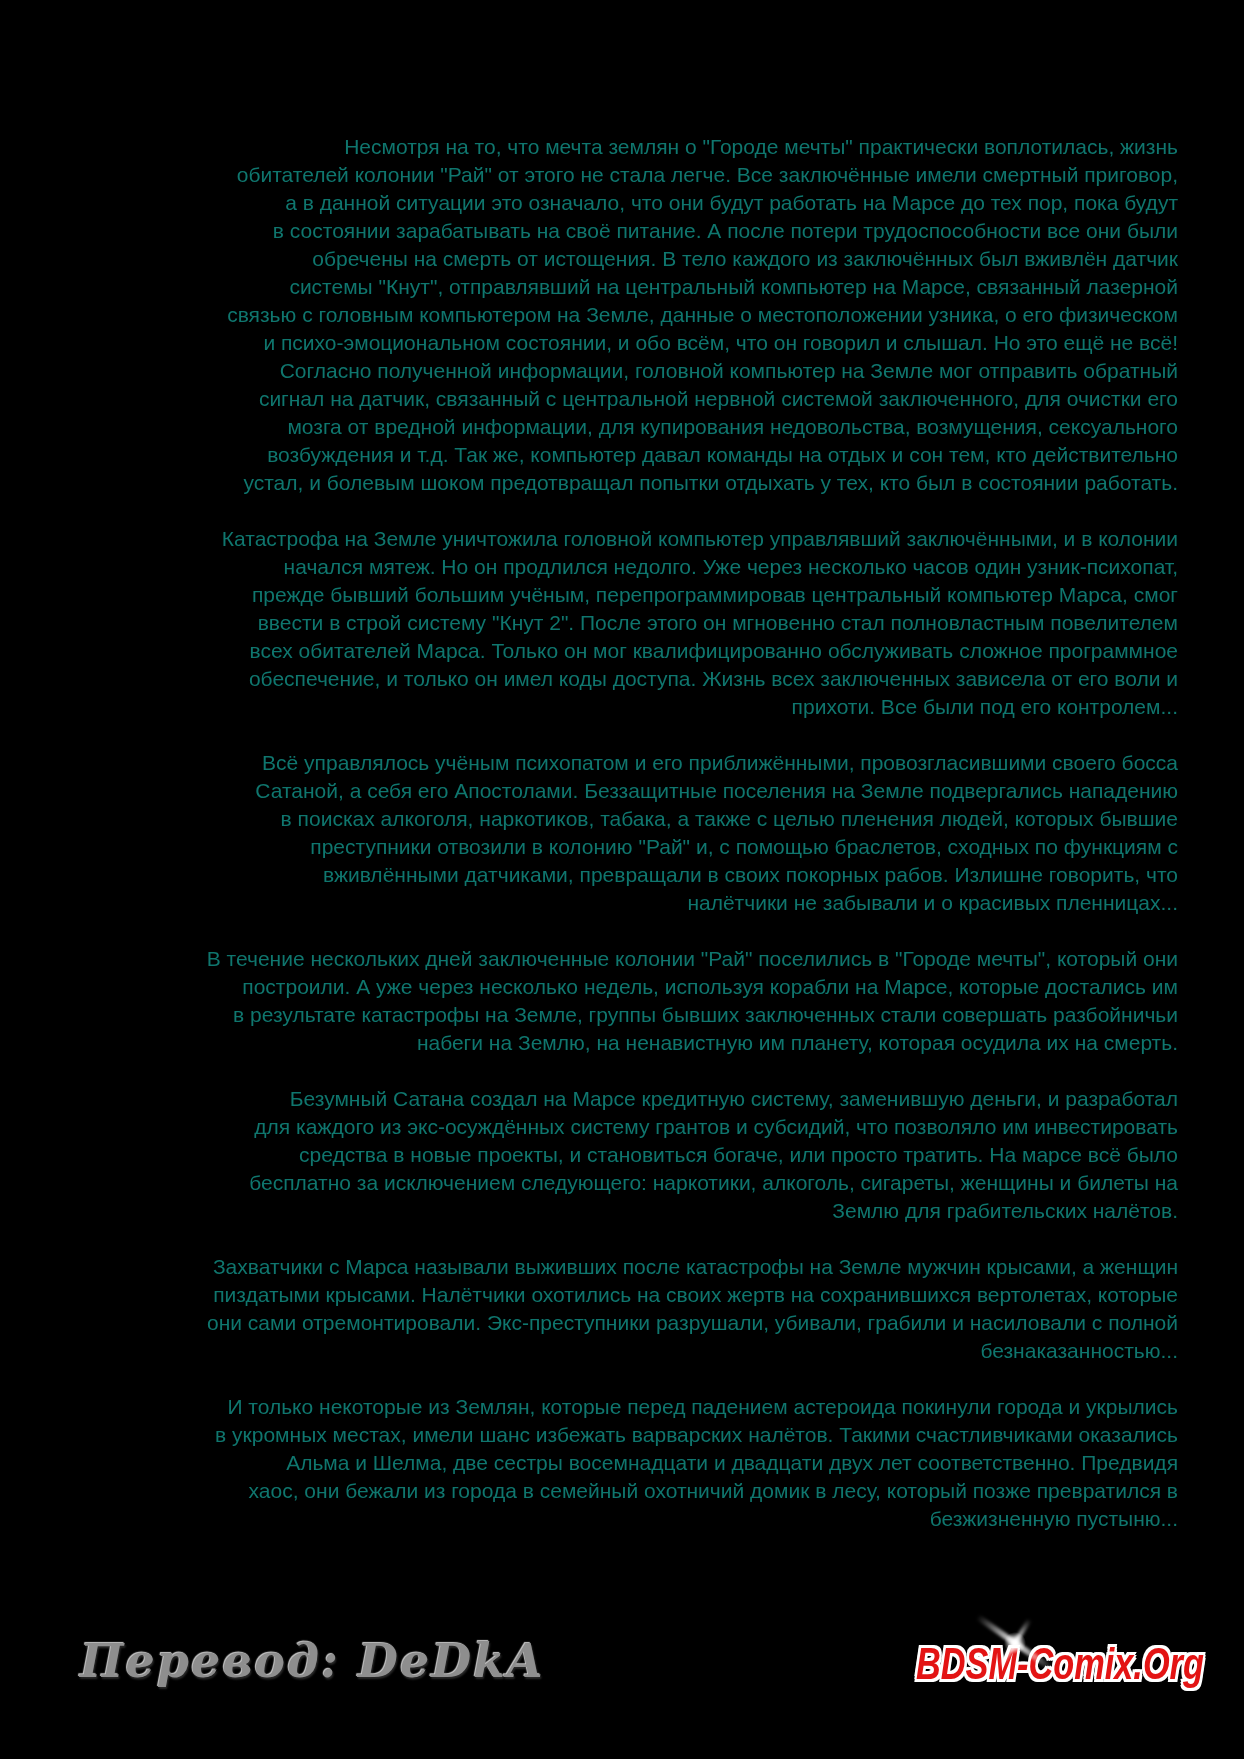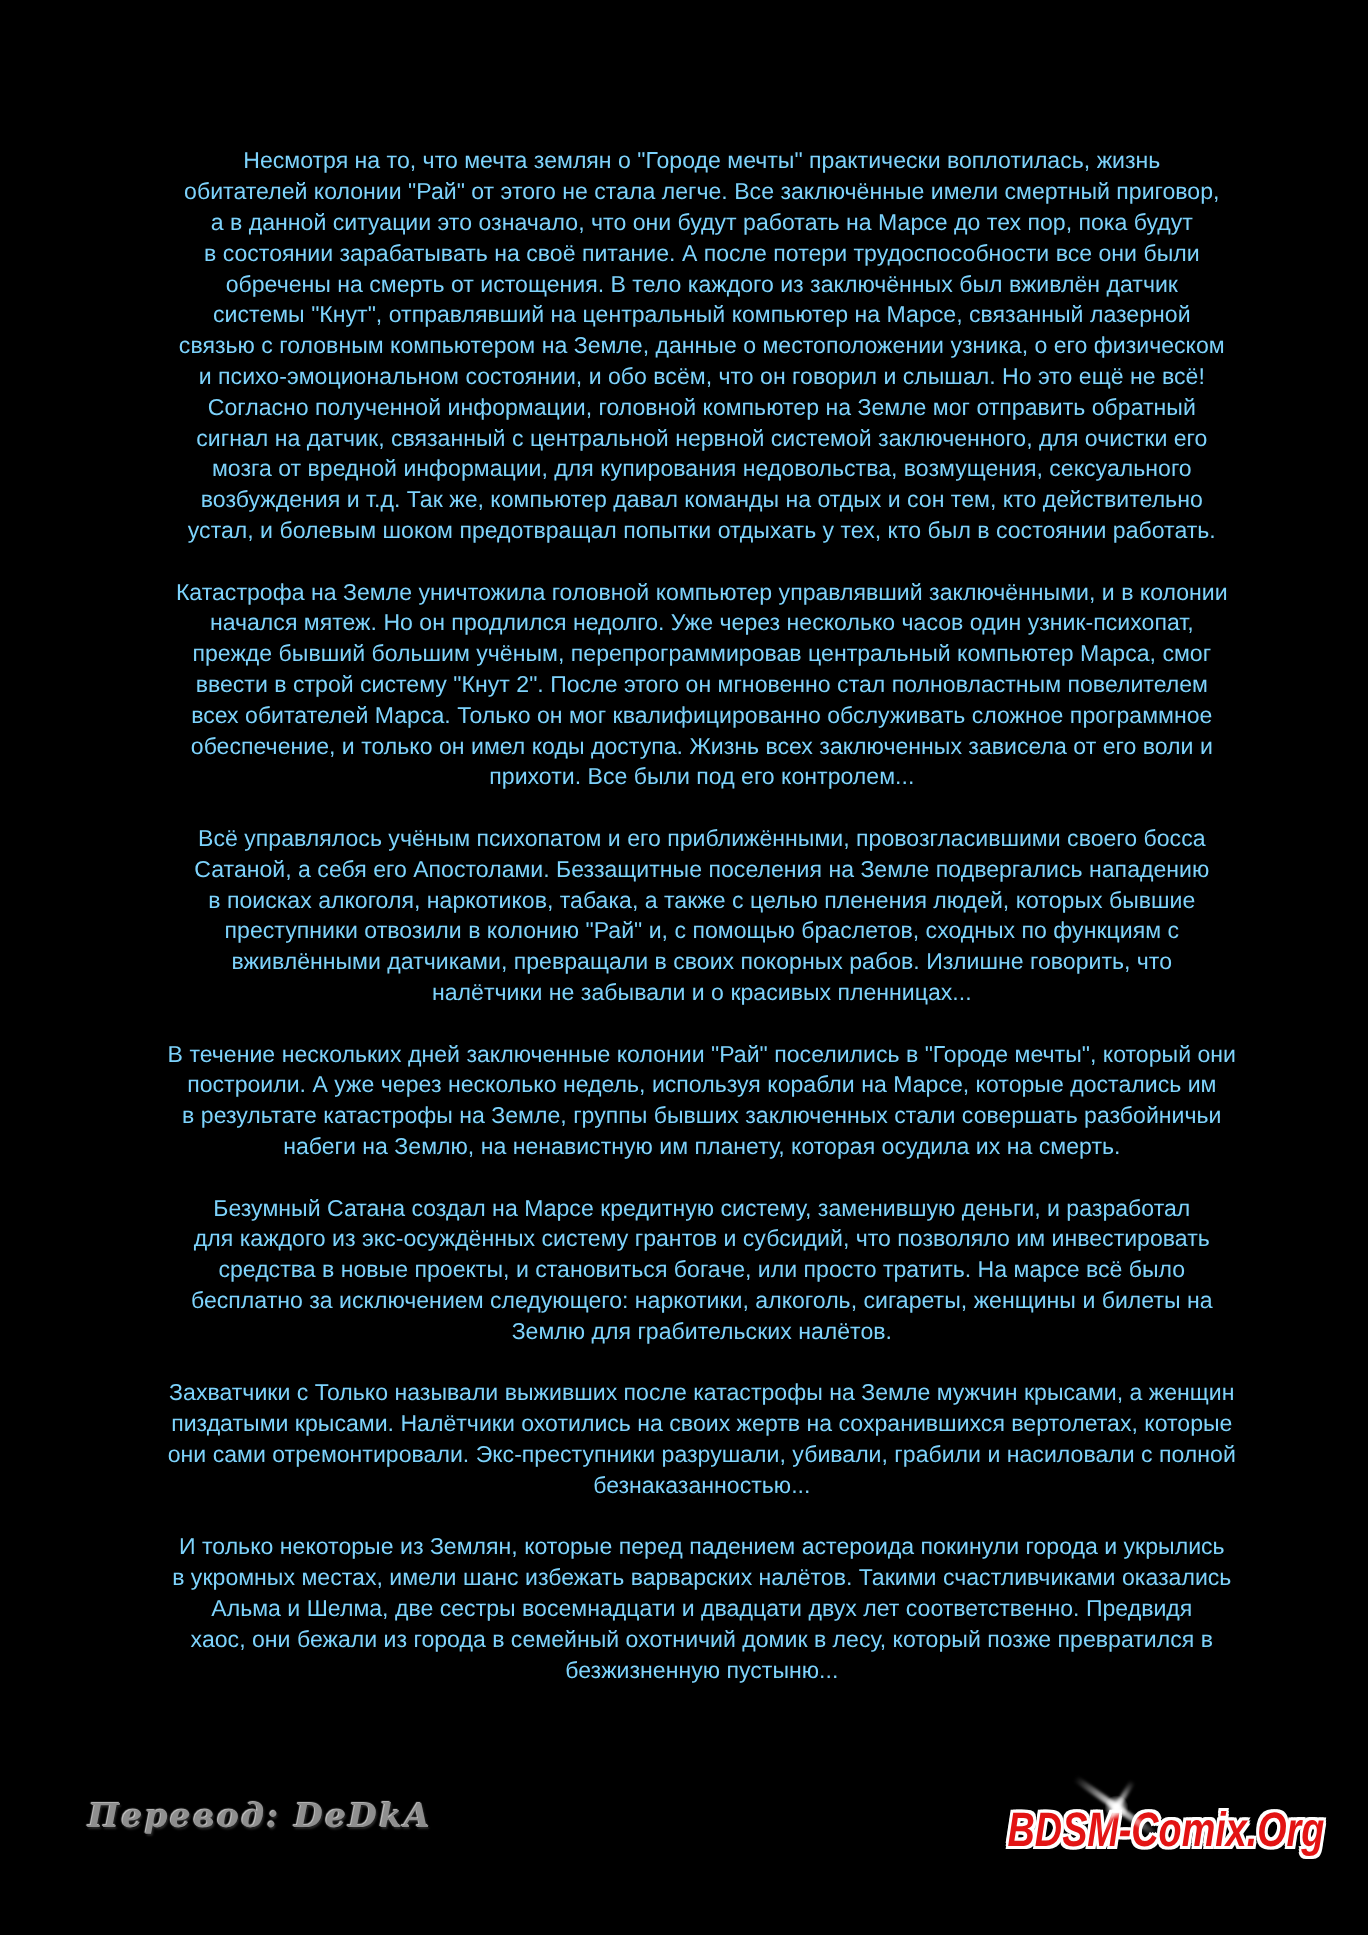--- a/index.html
+++ b/index.html
@@ -11,36 +11,36 @@
     font-family: "Liberation Sans", sans-serif;
   }
   .page {
     position: absolute; inset: 0;
     background: #000000;
   }
   .story {
     position: absolute;
     left: 98px; top: 133px;
     width: 1080px;
-    color: #7dd3fc;
+    color: #0f766e;
     font: 21px/28px "Liberation Sans", sans-serif;
     white-space: pre;
-    text-align: center;
+    text-align: right;
   }
   .story p.para {
     margin: 0 0 28px 0;
     padding: 0;
   }
   .credit {
     position: absolute;
     left: 80px; top: 1634px;
     font-family: "DejaVu Serif", serif;
     font-style: italic;
     font-weight: 700;
-    font-size: 30px;
+    font-size: 46px;
     letter-spacing: 2px;
     color: #8e8e8e;
     text-shadow: -1px -1px 1px #c9c9c9, 1px 2px 2px #2a2a2a;
   }
   .logo-wrap {
     position: absolute;
     left: 916px; top: 1641px;
     width: 300px; height: 70px;
   }
   .logo-text {
@@ -99,21 +99,21 @@
 в поисках алкоголя, наркотиков, табака, а также с целью пленения людей, которых бывшие
 преступники отвозили в колонию "Рай" и, с помощью браслетов, сходных по функциям с
 вживлёнными датчиками, превращали в своих покорных рабов. Излишне говорить, что
 налётчики не забывали и о красивых пленницах...</p><p class="para">В течение нескольких дней заключенные колонии "Рай" поселились в "Городе мечты", который они
 построили. А уже через несколько недель, используя корабли на Марсе, которые достались им
 в результате катастрофы на Земле, группы бывших заключенных стали совершать разбойничьи
 набеги на Землю, на ненавистную им планету, которая осудила их на смерть.</p><p class="para">Безумный Сатана создал на Марсе кредитную систему, заменившую деньги, и разработал
 для каждого из экс-осуждённых систему грантов и субсидий, что позволяло им инвестировать
 средства в новые проекты, и становиться богаче, или просто тратить. На марсе всё было
 бесплатно за исключением следующего: наркотики, алкоголь, сигареты, женщины и билеты на
-Землю для грабительских налётов.</p><p class="para">Захватчики с Только называли выживших после катастрофы на Земле мужчин крысами, а женщин
+Землю для грабительских налётов.</p><p class="para">Захватчики с Марса называли выживших после катастрофы на Земле мужчин крысами, а женщин
 пиздатыми крысами. Налётчики охотились на своих жертв на сохранившихся вертолетах, которые
 они сами отремонтировали. Экс-преступники разрушали, убивали, грабили и насиловали с полной
 безнаказанностью...</p><p class="para">И только некоторые из Землян, которые перед падением астероида покинули города и укрылись
 в укромных местах, имели шанс избежать варварских налётов. Такими счастливчиками оказались
 Альма и Шелма, две сестры восемнадцати и двадцати двух лет соответственно. Предвидя
 хаос, они бежали из города в семейный охотничий домик в лесу, который позже превратился в
 безжизненную пустыню...</p></div>
 
   <div class="credit">Перевод: DeDkA</div>
 

